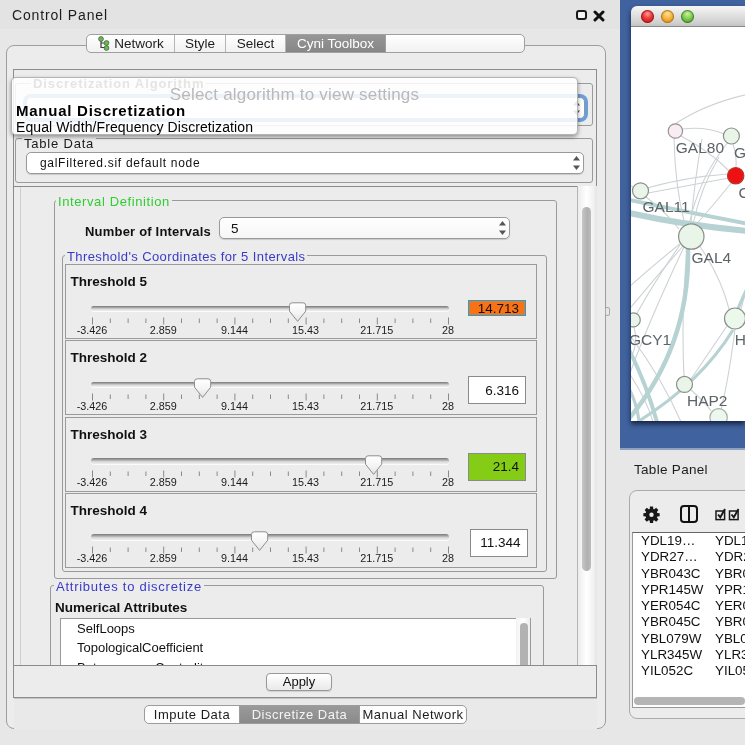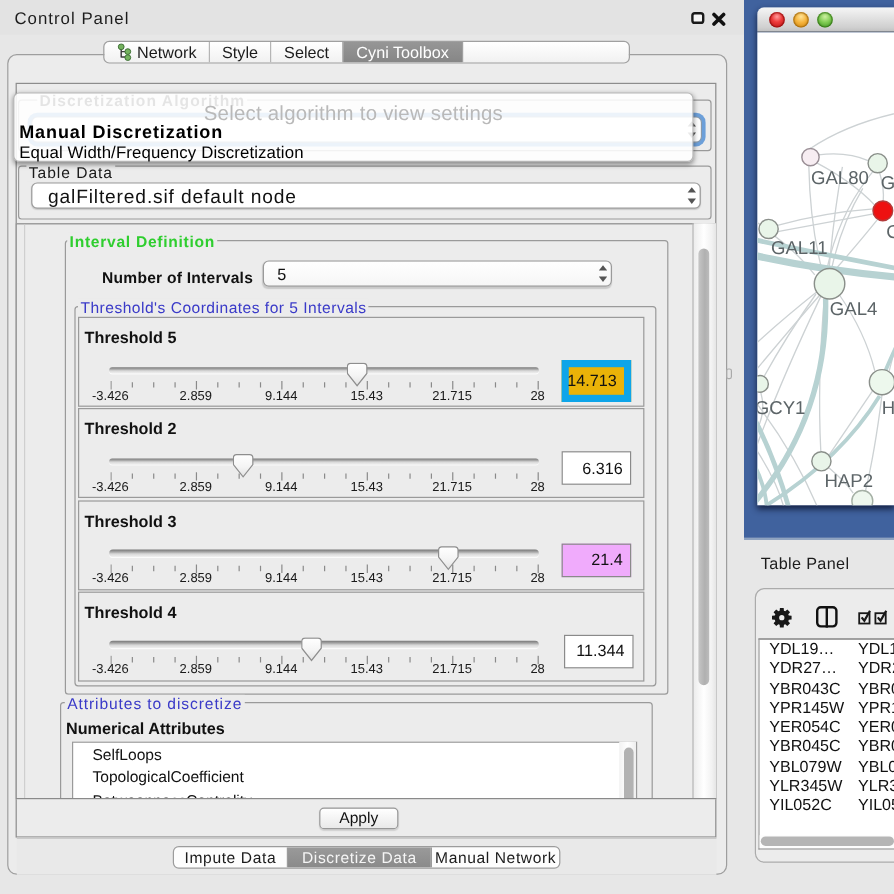--- a/index.html
+++ b/index.html
@@ -44,32 +44,32 @@
 
 <div class="abs" style="left:26px;top:97px;width:559px;height:22px;background:#fff;border:1px solid #8899aa;border-radius:5px;box-shadow:0 0 0 3px rgba(86,146,214,0.85);"></div>
 <svg class="abs" style="left:571.5px;top:100px;" width="9" height="16" viewBox="0 0 9 16">
     <path d="M4.5 1 L8 5.5 H1 Z" fill="#555"></path>
     <path d="M1 10.5 H8 L4.5 15 Z" fill="#555"></path>
   </svg>
 
 <div class="abs" style="left:15px;top:138px;width:577.5px;height:45px;border:1px solid #9a9a9a;border-radius:3px;"></div>
 <div class="grouptitle" style="left:22px;top:136px;color:#1a1a1a;letter-spacing:0.8px;">Table Data</div>
 <div class="abs" style="left:26px;top:152px;width:558px;height:22px;background:#fff;border:1px solid #9a9a9a;border-radius:5px;box-shadow:0 1px 1px rgba(0,0,0,0.15);"></div>
-<div class="abs" style="left:40px;top:156px;font-size:16px;color:#111;letter-spacing:0.7px;">galFiltered.sif default node</div>
+<div class="abs" style="left:40px;top:156px;font-size:12px;color:#111;letter-spacing:0.7px;">galFiltered.sif default node</div>
 <svg class="abs" style="left:571.5px;top:155px;" width="9" height="16" viewBox="0 0 9 16">
     <path d="M4.5 1 L8 5.5 H1 Z" fill="#555"></path>
     <path d="M1 10.5 H8 L4.5 15 Z" fill="#555"></path>
   </svg>
 
 <div class="abs" style="left:13px;top:185.5px;width:584px;height:480.5px;border:1px solid #8a8a8a;background:#ececec;overflow:hidden;" id="scrollpane">
 
   <div class="abs" style="left:5.5px;top:0;width:1px;height:480px;background:#cfcfcf;"></div>
 
   <div class="abs" style="left:40px;top:13.5px;width:503px;height:378.5px;border:1px solid #9a9a9a;border-radius:3px;"></div>
-  <div class="grouptitle" style="left:42px;top:7px;color:#2fce2f;letter-spacing:0.6px;font-weight:bold;">Interval Definition</div>
+  <div class="grouptitle" style="left:42px;top:7px;color:#2fce2f;letter-spacing:0.6px;">Interval Definition</div>
   <div class="abs" style="left:71px;top:37.5px;font-size:13px;font-weight:bold;color:#111;letter-spacing:0.2px;">Number of Intervals</div>
   <div class="abs" style="left:205px;top:30.5px;width:291px;height:22px;background:linear-gradient(#ffffff,#f6f6f6);border:1px solid #9a9a9a;border-radius:5px;box-shadow:0 1px 1px rgba(0,0,0,0.15);"></div>
   <div class="abs" style="left:217px;top:34.5px;font-size:13.5px;color:#111;">5</div>
   <svg class="abs" style="left:484px;top:33.5px;" width="9" height="16" viewBox="0 0 9 16">
       <path d="M4.5 1 L8 5.5 H1 Z" fill="#555"></path>
       <path d="M1 10.5 H8 L4.5 15 Z" fill="#555"></path>
     </svg>
 
   <div class="abs" style="left:48px;top:68.5px;width:485px;height:317px;border:1px solid #9a9a9a;border-radius:3px;"></div>
   <div class="grouptitle" style="left:51px;top:62px;color:#3a3ac8;letter-spacing:0.4px;">Threshold's Coordinates for 5 Intervals</div>
@@ -89,21 +89,21 @@
     <svg class="abs" style="left:223.5px;top:37px;" width="18" height="21" viewBox="0 0 18 21">
         <path d="M3.2 0.8 H14 Q16.7 0.8 16.7 3.5 V9.2 L8.6 19.4 L0.5 9.2 V3.5 Q0.5 0.8 3.2 0.8 Z" fill="url(#tg14713)" stroke="#8e8e8e" stroke-width="1"></path>
         <defs>
           <linearGradient id="tg14713" x1="0" y1="0" x2="0" y2="1">
             <stop offset="0" stop-color="#ffffff"></stop>
             <stop offset="0.55" stop-color="#f4f4f4"></stop>
             <stop offset="1" stop-color="#e2e2e2"></stop>
           </linearGradient>
         </defs>
       </svg>
-    <div class="abs" style="left:402.5px;top:35px;width:58px;height:35px;background:#eab308;border:6px solid #0ea5e9;display:flex;align-items:center;justify-content:flex-end;padding-right:6px;font-size:13.5px;color:#111;">14.713</div>
+    <div class="abs" style="left:402.5px;top:35px;width:58px;height:16px;background:#f97316;border:1px solid #0ea5e9;display:flex;align-items:center;justify-content:flex-end;padding-right:6px;font-size:13.5px;color:#111;">14.713</div>
   </div>
 
   <div class="abs" style="left:50.5px;top:153.8px;width:472px;height:75px;border:1px solid #9a9a9a;background:#ececec;">
     <div class="abs" style="left:5px;top:9px;font-size:13.5px;font-weight:bold;color:#111;">Threshold 2</div>
     <div class="abs" style="left:25.5px;top:40.5px;width:358px;height:5.5px;border-radius:3px;background:linear-gradient(#787878,#aaaaaa 35%,#d8d8d8 60%,#efefef);box-shadow:0 1px 0 rgba(255,255,255,0.8);"></div>
     <svg class="abs" style="left:26px;top:52px;" width="358" height="8" viewBox="0 0 358 8">
         <path d="M0.5 0.5 V7.5 M18.3 1.5 V6 M36.1 1.5 V6 M53.9 1.5 V6 M71.7 0.5 V7.5 M89.5 1.5 V6 M107.3 1.5 V6 M125.1 1.5 V6 M142.9 0.5 V7.5 M160.7 1.5 V6 M178.5 1.5 V6 M196.3 1.5 V6 M214.1 0.5 V7.5 M231.9 1.5 V6 M249.7 1.5 V6 M267.5 1.5 V6 M285.3 0.5 V7.5 M303.1 1.5 V6 M320.9 1.5 V6 M338.7 1.5 V6 M356.5 0.5 V7.5" stroke="#8a8a8a" stroke-width="1" fill="none"></path>
       </svg>
     <div class="abs" style="left:-3.5px;top:58.5px;width:60px;text-align:center;font-size:10.8px;color:#1a1a1a;">-3.426</div>
     <div class="abs" style="left:67.7px;top:58.5px;width:60px;text-align:center;font-size:10.8px;color:#1a1a1a;">2.859</div>
@@ -139,21 +139,21 @@
     <svg class="abs" style="left:299.2px;top:37px;" width="18" height="21" viewBox="0 0 18 21">
         <path d="M3.2 0.8 H14 Q16.7 0.8 16.7 3.5 V9.2 L8.6 19.4 L0.5 9.2 V3.5 Q0.5 0.8 3.2 0.8 Z" fill="url(#tg214)" stroke="#8e8e8e" stroke-width="1"></path>
         <defs>
           <linearGradient id="tg214" x1="0" y1="0" x2="0" y2="1">
             <stop offset="0" stop-color="#ffffff"></stop>
             <stop offset="0.55" stop-color="#f4f4f4"></stop>
             <stop offset="1" stop-color="#e2e2e2"></stop>
           </linearGradient>
         </defs>
       </svg>
-    <div class="abs" style="left:402.5px;top:35px;width:58px;height:28px;background:#f0abfc;border:1px solid #8a8a8a;display:flex;align-items:center;justify-content:flex-end;padding-right:6px;font-size:13.5px;color:#111;">21.4</div>
+    <div class="abs" style="left:402.5px;top:35px;width:58px;height:28px;background:#84cc16;border:1px solid #8a8a8a;display:flex;align-items:center;justify-content:flex-end;padding-right:6px;font-size:13.5px;color:#111;">21.4</div>
   </div>
 
   <div class="abs" style="left:50.5px;top:306.4px;width:472px;height:75px;border:1px solid #9a9a9a;background:#ececec;">
     <div class="abs" style="left:5px;top:9px;font-size:13.5px;font-weight:bold;color:#111;">Threshold 4</div>
     <div class="abs" style="left:25.5px;top:40.5px;width:358px;height:5.5px;border-radius:3px;background:linear-gradient(#787878,#aaaaaa 35%,#d8d8d8 60%,#efefef);box-shadow:0 1px 0 rgba(255,255,255,0.8);"></div>
     <svg class="abs" style="left:26px;top:52px;" width="358" height="8" viewBox="0 0 358 8">
         <path d="M0.5 0.5 V7.5 M18.3 1.5 V6 M36.1 1.5 V6 M53.9 1.5 V6 M71.7 0.5 V7.5 M89.5 1.5 V6 M107.3 1.5 V6 M125.1 1.5 V6 M142.9 0.5 V7.5 M160.7 1.5 V6 M178.5 1.5 V6 M196.3 1.5 V6 M214.1 0.5 V7.5 M231.9 1.5 V6 M249.7 1.5 V6 M267.5 1.5 V6 M285.3 0.5 V7.5 M303.1 1.5 V6 M320.9 1.5 V6 M338.7 1.5 V6 M356.5 0.5 V7.5" stroke="#8a8a8a" stroke-width="1" fill="none"></path>
       </svg>
     <div class="abs" style="left:-3.5px;top:58.5px;width:60px;text-align:center;font-size:10.8px;color:#1a1a1a;">-3.426</div>
     <div class="abs" style="left:67.7px;top:58.5px;width:60px;text-align:center;font-size:10.8px;color:#1a1a1a;">2.859</div>

